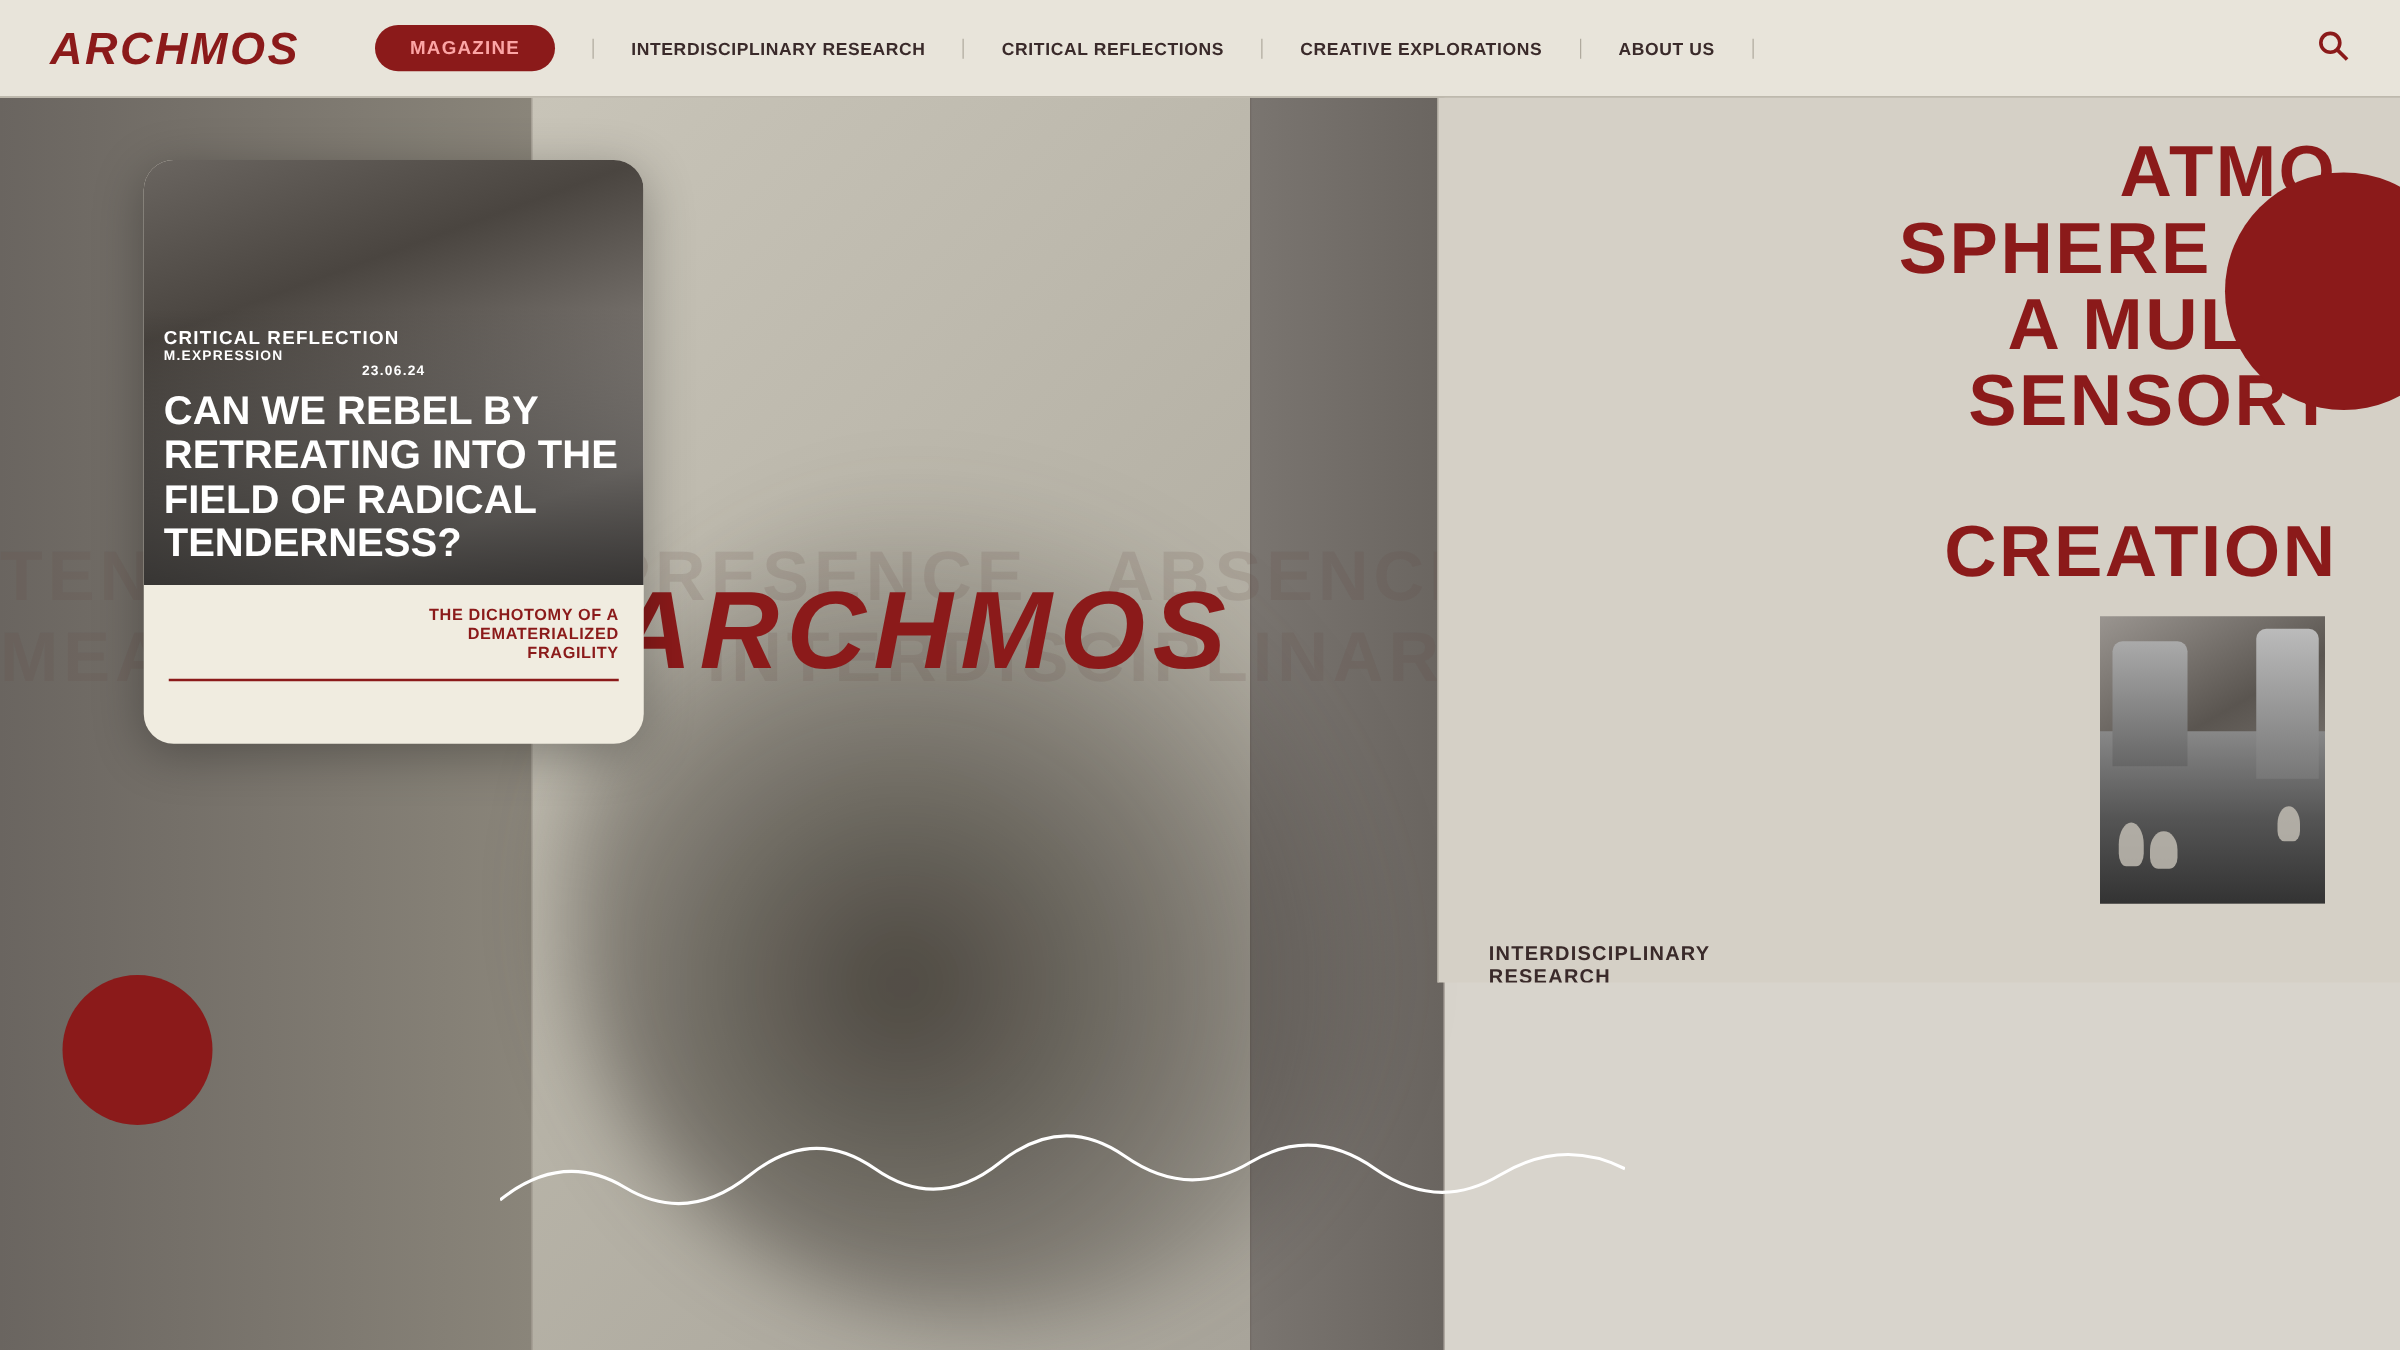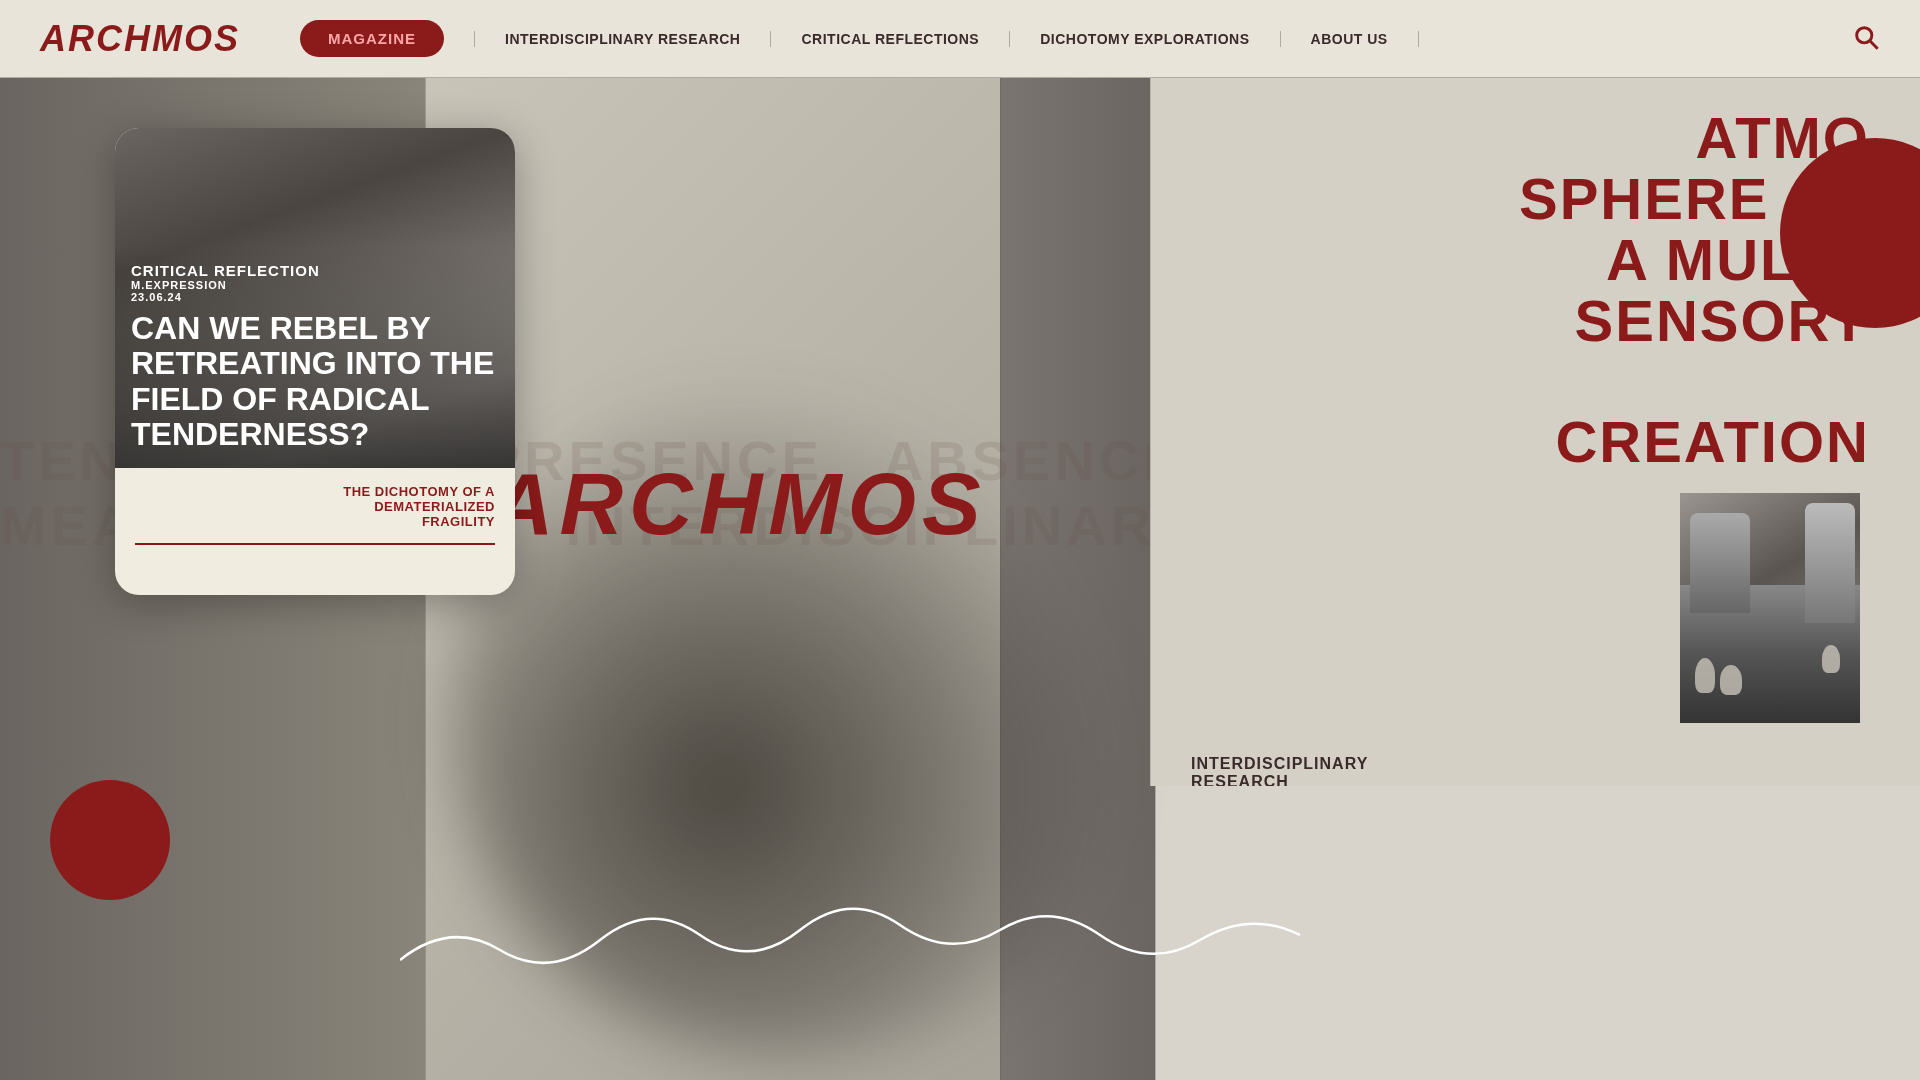--- a/index.html
+++ b/index.html
@@ -248,20 +248,21 @@
       font-weight: 700;
       color: #fff;
       letter-spacing: 1px;
     }
 
     .card-date {
       font-size: 11px;
       font-weight: 700;
       color: #fff;
       letter-spacing: 1px;
+      text-align: center;
     }
 
     .card-title {
       font-size: 32px;
       font-weight: 900;
       color: #fff;
       line-height: 1.1;
       text-transform: uppercase;
       margin-top: 8px;
     }
@@ -385,21 +386,21 @@
   </style>
 </head>
 <body>
 
 <header>
   <div class="logo">ARCHMOS</div>
   <nav>
     <button class="nav-btn-magazine">MAGAZINE</button>
     <a class="nav-link">INTERDISCIPLINARY RESEARCH</a>
     <a class="nav-link">CRITICAL REFLECTIONS</a>
-    <a class="nav-link">DICHOTOMY EXPLORATIONS</a>
+    <a class="nav-link">CREATIVE EXPLORATIONS</a>
     <a class="nav-link">ABOUT US</a>
   </nav>
   <div class="search-icon-wrap">
     <svg viewBox="0 0 24 24">
       <circle cx="10.5" cy="10.5" r="6.5"></circle>
       <line x1="15.5" y1="15.5" x2="22" y2="22"></line>
     </svg>
   </div>
 </header>
 

